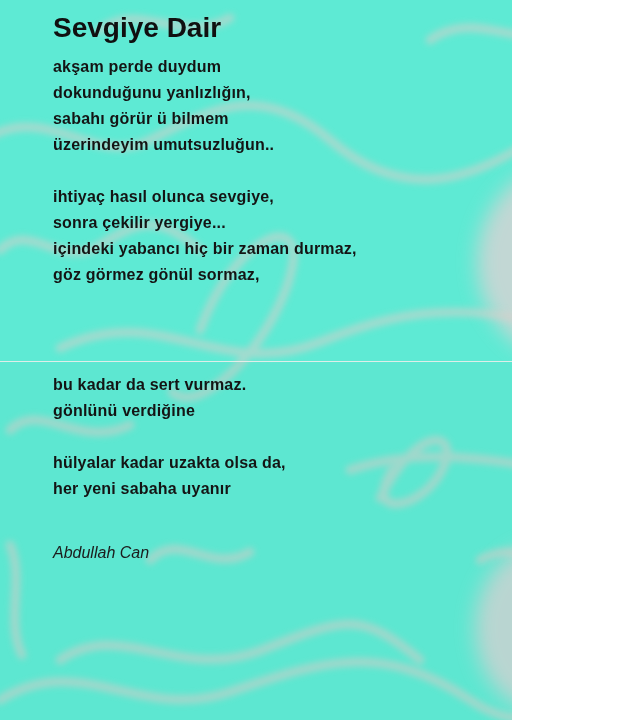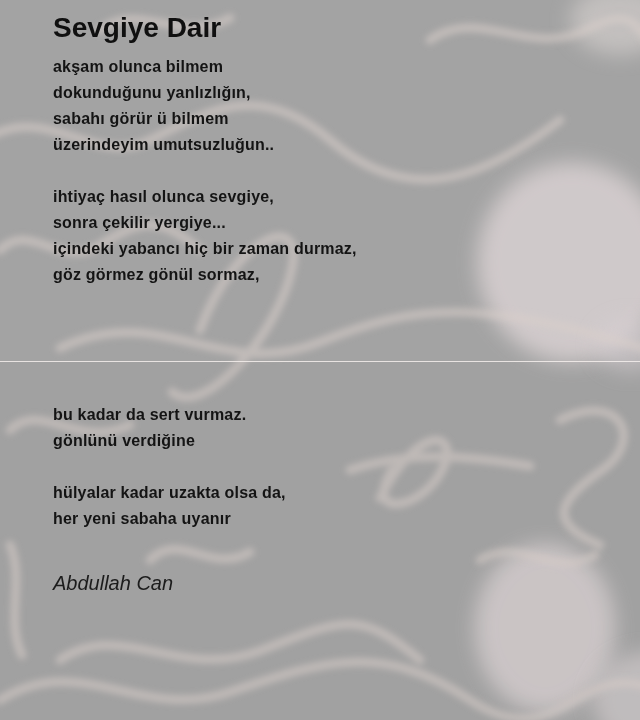--- a/index.html
+++ b/index.html
@@ -1,20 +1,20 @@
 <!DOCTYPE html>
 <html><head>
 <meta charset="utf-8">
 <style>
   html, body { margin: 0; padding: 0; }
   .page {
     position: relative;
-    width: 640px;
+    width: 512px;
     height: 720px;
-    background: #a3a3a3;
+    background: #5eead4;
     overflow: hidden;
     font-family: "Liberation Sans", sans-serif;
   }
   .texture {
     position: absolute;
     top: 0; left: 0;
     width: 640px; height: 720px;
     pointer-events: none;
   }
   .content {
@@ -32,24 +32,24 @@
   }
   p.stanza {
     margin: 0 0 26px 0;
     font-size: 16px;
     line-height: 26px;
     font-weight: bold;
     color: #141414;
     letter-spacing: 0.2px;
   }
   p.stanza .line { display: block; }
-  p.stanza.gap-large { margin-bottom: 114px; }
+  p.stanza.gap-large { margin-bottom: 84px; }
   .author {
     margin-top: 38px;
-    font-size: 20px;
+    font-size: 16px;
     line-height: 26px;
     font-style: italic;
     font-weight: normal;
     color: #1c1c1c;
   }
 </style>
 </head>
 <body>
 
 <div class="page">
@@ -93,21 +93,21 @@
     <g>
       <rect x="0" y="361" width="640" height="1" fill="#f4efec" opacity="0.85"></rect>
       <rect x="0" y="362" width="640" height="358" fill="#5a4a40" opacity="0.015"></rect>
     </g>
   </svg>
 
   <div class="content">
     <h1 class="title">Sevgiye Dair</h1>
 
     <p class="stanza">
-      <span class="line">akşam olunca bilmem</span>
+      <span class="line">akşam perde duydum</span>
       <span class="line">dokunduğunu yanlızlığın,</span>
       <span class="line">sabahı görür ü bilmem</span>
       <span class="line">üzerindeyim umutsuzluğun..</span>
     </p>
 
     <p class="stanza gap-large">
       <span class="line">ihtiyaç hasıl olunca sevgiye,</span>
       <span class="line">sonra çekilir yergiye...</span>
       <span class="line">içindeki yabancı hiç bir zaman durmaz,</span>
       <span class="line">göz görmez gönül sormaz,</span>

